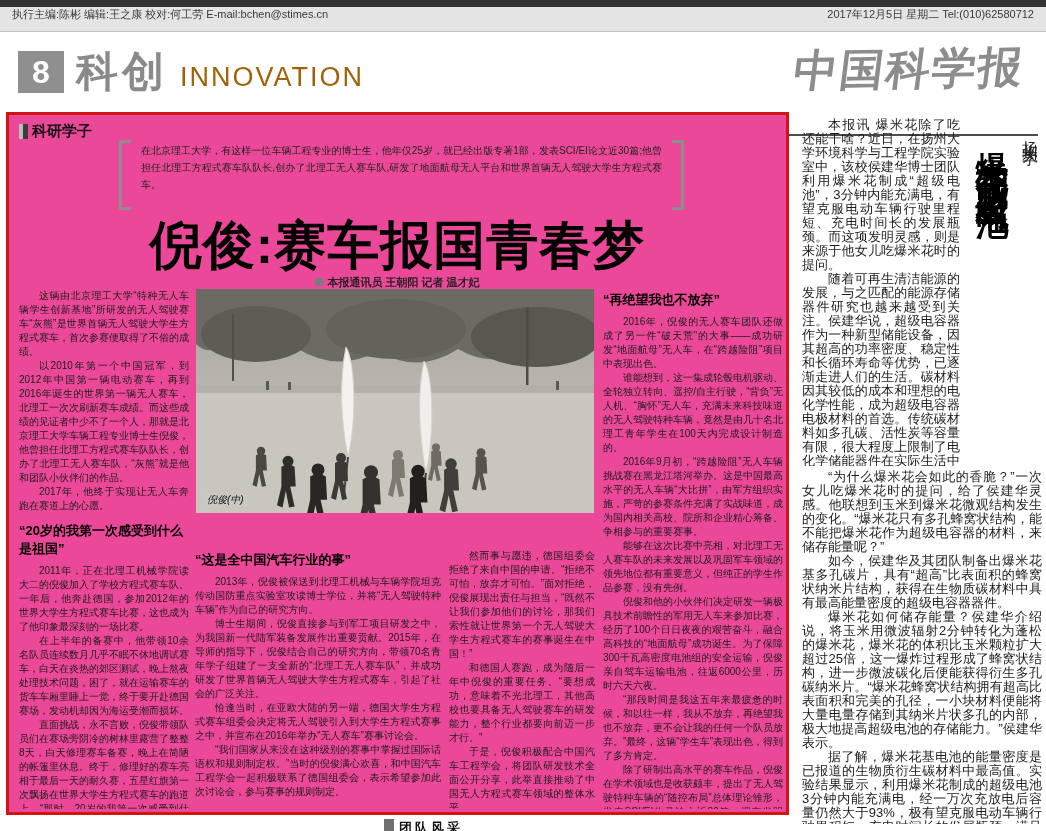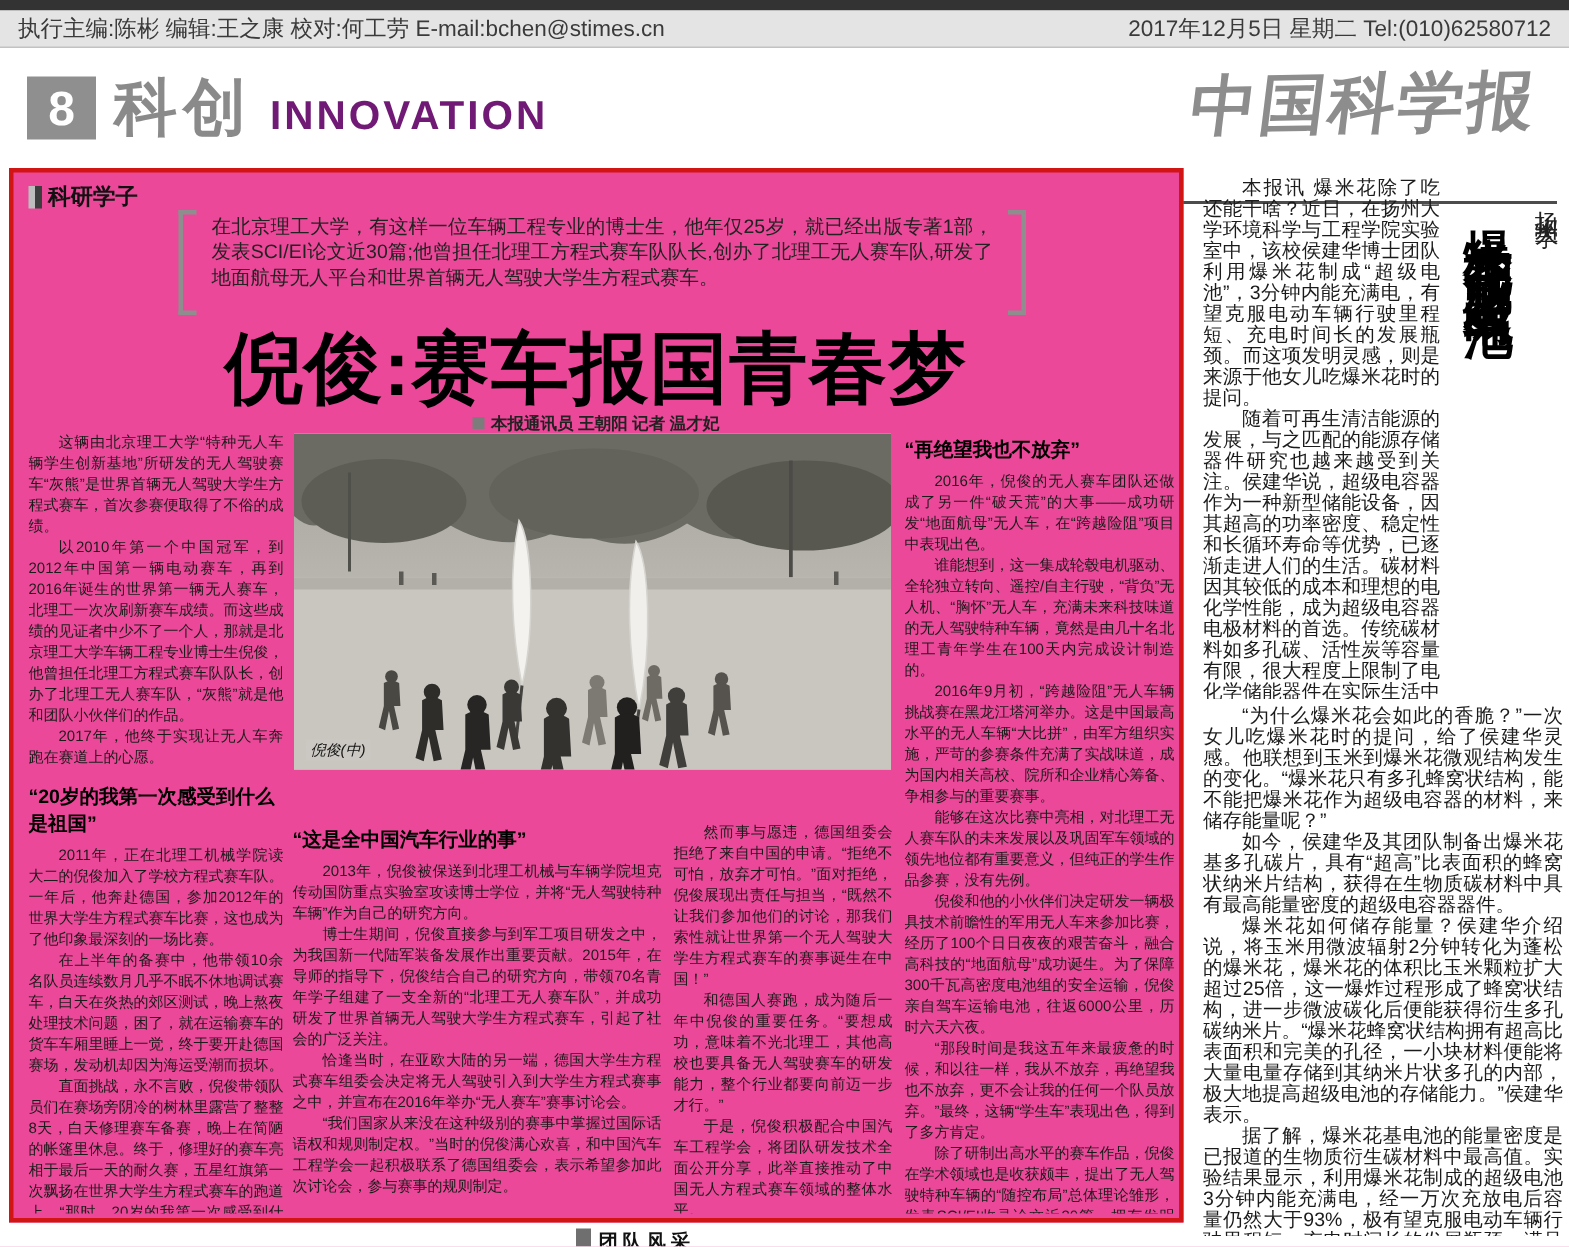--- a/index.html
+++ b/index.html
@@ -6,42 +6,42 @@
   html,body { background:#fff; }
   #page {
     position: relative; width: 1046px; height: 831px; overflow: hidden;
     background: #fff; font-family: "Liberation Sans", "DejaVu Sans", sans-serif;
     color:#1c1c1c;
   }
   
   .topstrip { position:absolute; left:0; top:0; width:1046px; height:7px; background:#333; }
   .topbar {
     position:absolute; left:0; top:7px; width:1046px; height:25px; background:#e4e4e4;
-    border-bottom:1px solid #c2c2c2; display:flex; justify-content:space-between; align-items:center;
-    padding:0 12px; font-size:15px; color:#3a3a3a;gap:40px;
+    border-bottom:1px solid #c2c2c2; display:flex; justify-content:space-between; 
+    padding:0 12px; font-size:11px; color:#3a3a3a;gap:40px;
   }
   
   .masthead { position:absolute; left:0; top:38px; width:1046px; height:58px; }
   .mh-left { position:absolute; left:18px; top:6px; display:flex; align-items:center; gap:12px; }
   .pagenum { width:46px; height:42px; background:#8f8f8f; color:#fff; font-size:32px; font-weight:bold;
              display:flex; align-items:center; justify-content:center; }
   .section-cn { font-size:42px; font-weight:bold; color:#8a8a8a; letter-spacing:4px; }
-  .section-en { font-size:27px; color:#701a75; letter-spacing:2px; margin-top:10px;font-weight:bold; }
+  .section-en { font-size:27px; color:#a16207; letter-spacing:2px; margin-top:10px; }
   .paper-logo { position:absolute; right:22px; top:2px; font-family:"Liberation Serif","DejaVu Serif",serif;
                 font-size:44px; font-weight:bold; color:#8d8d8d; transform:skewX(-8deg) rotate(-1deg); letter-spacing:2px;}
   .mh-rule { position:absolute; left:8px; right:8px; top:96px; height:2px; background:#4c4c4c; }
 
   
   .main-box { position:absolute; left:6px; top:112px; width:783px; height:703px;
               border:3px solid #d11414; background:#ec4899; }
   .kicker { position:absolute; left:10px; top:7px; display:flex; align-items:center; gap:4px; }
   .kicker .bars { width:9px; height:15px; background:linear-gradient(90deg,#bdbdbd 0 45%,#3d3d3d 45%); }
   .kicker .ktext { font-size:15px; font-weight:bold; color:#111; }
   .intro { position:absolute; left:132px; right:124px; top:27px; height:66px;
-           font-size:13px; line-height:17px; color:#222; text-align:justify; }
+           font-size:10px; line-height:17px; color:#222; text-align:justify; }
   .intro .br { position:absolute; top:-2px; bottom:-2px; width:12px; }
   .intro .br.l { left:-22px; border-left:3px solid #8e8e8e; border-top:3px solid #8e8e8e; border-bottom:3px solid #8e8e8e; }
   .intro .br.r { right:-22px; border-right:3px solid #8e8e8e; border-top:3px solid #8e8e8e; border-bottom:3px solid #8e8e8e; }
   .headline { position:absolute; left:0; right:0; top:96px; text-align:center;
               font-size:52px; font-weight:bold; color:#000; letter-spacing:1px; }
   .byline { position:absolute; left:0; right:0; top:160px; text-align:center;
             font-size:11px; font-weight:bold; color:#222; }
   .byline .sq { display:inline-block; width:8px; height:8px; background:#7c7c7c; margin-right:4px; }
 
   .col { position:absolute; overflow:hidden; }

